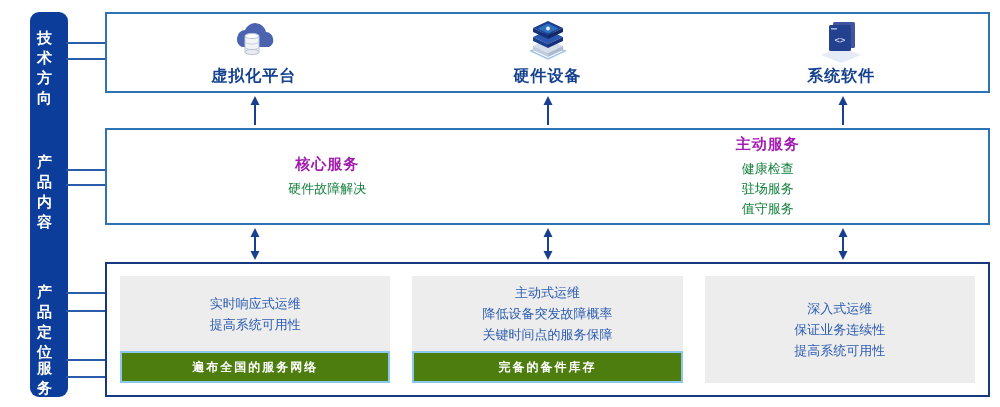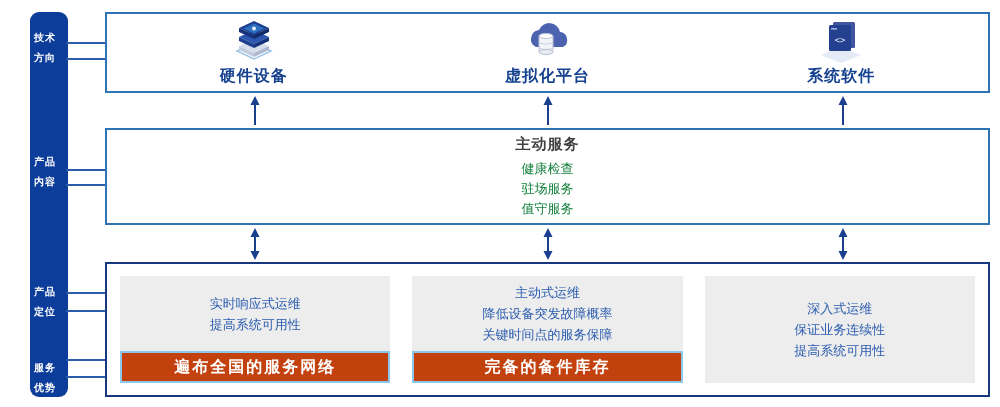--- a/index.html
+++ b/index.html
@@ -7,51 +7,51 @@
     position:relative;width:1000px;height:407px;background:#ffffff;
     font-family:"Liberation Sans","DejaVu Sans",sans-serif;overflow:hidden;
   }
   
   .sidebar{
     position:absolute;left:30px;top:12px;width:38px;height:385px;
     background:#0d3d9a;border-radius:9px;
   }
   .side-label{
     position:absolute;left:30px;width:30px;text-align:center;
-    color:#ffffff;font-weight:bold;font-size:10px;line-height:20px;letter-spacing:1px;
+    color:#ffffff;font-weight:bold;font-size:15px;line-height:20px;letter-spacing:1px;
   }
   .lbl-tech{top:28px;} .lbl-content{top:152px;} .lbl-position{top:282px;} .lbl-service{top:358px;}
   .conn{
     position:absolute;left:66px;width:40px;height:2px;background:#2a5caa;
   }
   
   .box{
     position:absolute;left:105px;width:885px;background:#ffffff;
     box-sizing:border-box;display:flex;
   }
   .box-tech{top:12px;height:81px;border:2px solid #2e74b5;}
   .box-content{top:128px;height:97px;border:2px solid #2e74b5;}
   .box-position{top:262px;height:135px;border:2px solid #17387f;padding:12px 13px;gap:22px;}
   .col{flex:1;display:flex;flex-direction:column;align-items:center;justify-content:center;}
   
   .tech-label{margin-top:3px;font-size:16px;font-weight:bold;color:#15418f;letter-spacing:1px;}
   
-  .content-title{font-size:15px;font-weight:bold;color:#404040;letter-spacing:1px;margin-bottom:5px;}
+  .content-title{font-size:15px;font-weight:bold;color:#a21caf;letter-spacing:1px;margin-bottom:5px;}
   .content-item{font-size:13px;line-height:20px;color:#15803d;text-align:center;}
   
   .pos-col{flex:1;display:flex;flex-direction:column;}
   .gray-panel{
     flex:1;background:#ededed;display:flex;flex-direction:column;
     align-items:center;justify-content:center;
   }
   .gray-line{font-size:13px;line-height:21px;color:#2b5cb0;text-align:center;}
   .banner{
-    height:28px;background:#c2410c;border:2px solid #8cc8eb;
+    height:28px;background:#4d7c0f;border:2px solid #8cc8eb;
     display:flex;align-items:center;justify-content:center;
-    color:#ffffff;font-weight:bold;font-size:16px;letter-spacing:2px;
+    color:#ffffff;font-weight:bold;font-size:12px;letter-spacing:2px;
   }
   
   .arrow{position:absolute;width:14px;}
   .a1{left:248px;} .a2{left:541px;} .a3{left:836px;}
   .arrow-up{top:96px;height:30px;}
   .arrow-dbl{top:228px;height:32px;}
   .icon-wrap{height:44px;display:flex;align-items:flex-end;justify-content:center;}
 </style>
 </head>
 <body>
@@ -80,20 +80,33 @@
   <div class="conn" style="top:42px"></div>
   <div class="conn" style="top:58px"></div>
   <div class="conn" style="top:169px"></div>
   <div class="conn" style="top:184px"></div>
   <div class="conn" style="top:292px"></div>
   <div class="conn" style="top:310px"></div>
   <div class="conn" style="top:359px"></div>
   <div class="conn" style="top:376px"></div>
 
   <div class="box box-tech">
+    <div class="col">
+      <div class="icon-wrap">
+        <svg width="50" height="44" viewBox="0 0 50 44">
+          <path d="M13 28 a9 9 0 0 1 3-17 a11 11 0 0 1 21 2 a8 8 0 0 1 3 15 z" fill="#4c63b0"></path>
+          <rect x="16" y="17" width="14" height="16" rx="1" fill="#f2f4f8" stroke="#b9c2d6"></rect>
+          <ellipse cx="23" cy="17" rx="7" ry="2.6" fill="#ffffff" stroke="#b9c2d6"></ellipse>
+          <path d="M16 22.5 a7 2.6 0 0 0 14 0" fill="none" stroke="#c7cfdf"></path>
+          <path d="M16 28 a7 2.6 0 0 0 14 0" fill="none" stroke="#c7cfdf"></path>
+          <ellipse cx="23" cy="33" rx="7" ry="2.6" fill="#e8ebf2" stroke="#b9c2d6"></ellipse>
+        </svg>
+      </div>
+      <div class="tech-label">虚拟化平台</div>
+    </div>
     <div class="col">
       <div class="icon-wrap">
         <svg width="50" height="44" viewBox="0 0 50 44">
           <polygon points="25,24 42,32 25,40 8,32" fill="none" stroke="#9cc4e8" stroke-width="1.5"></polygon>
           <polygon points="25,20 40,27 25,34 10,27" fill="#d7deeb"></polygon>
           <polygon points="10,27 25,34 25,38 10,31" fill="#c2cbdd"></polygon>
           <polygon points="40,27 25,34 25,38 40,31" fill="#aeb9d0"></polygon>
           <polygon points="25,11 40,18 25,25 10,18" fill="#2c57b0"></polygon>
           <polygon points="10,18 25,25 25,29 10,22" fill="#1d3f8f"></polygon>
           <polygon points="40,18 25,25 25,29 40,22" fill="#16327a"></polygon>
@@ -102,33 +115,20 @@
           <polygon points="40,9 25,16 25,20 40,13" fill="#122a68"></polygon>
           <polygon points="25,4.5 35.5,9.5 25,14.5 14.5,9.5" fill="#2f6fc0"></polygon>
           <circle cx="25" cy="9.5" r="2" fill="#e8f2fb"></circle>
         </svg>
       </div>
       <div class="tech-label">硬件设备</div>
     </div>
     <div class="col">
       <div class="icon-wrap">
         <svg width="50" height="44" viewBox="0 0 50 44">
-          <path d="M13 28 a9 9 0 0 1 3-17 a11 11 0 0 1 21 2 a8 8 0 0 1 3 15 z" fill="#4c63b0"></path>
-          <rect x="16" y="17" width="14" height="16" rx="1" fill="#f2f4f8" stroke="#b9c2d6"></rect>
-          <ellipse cx="23" cy="17" rx="7" ry="2.6" fill="#ffffff" stroke="#b9c2d6"></ellipse>
-          <path d="M16 22.5 a7 2.6 0 0 0 14 0" fill="none" stroke="#c7cfdf"></path>
-          <path d="M16 28 a7 2.6 0 0 0 14 0" fill="none" stroke="#c7cfdf"></path>
-          <ellipse cx="23" cy="33" rx="7" ry="2.6" fill="#e8ebf2" stroke="#b9c2d6"></ellipse>
-        </svg>
-      </div>
-      <div class="tech-label">虚拟化平台</div>
-    </div>
-    <div class="col">
-      <div class="icon-wrap">
-        <svg width="50" height="44" viewBox="0 0 50 44">
           <polygon points="25,28 45,36 25,44 5,36" fill="#e4eaf6"></polygon>
           <rect x="17" y="3" width="22" height="26" rx="1.5" fill="#40549f"></rect>
           <rect x="13" y="6" width="22" height="26" rx="1.5" fill="#24418f"></rect>
           <rect x="15" y="9" width="6" height="1.6" fill="#9fb2dd"></rect>
           <text x="24" y="24" font-size="9" fill="#dfe7f7" text-anchor="middle" font-family="'DejaVu Sans Mono',monospace">&lt;&gt;</text>
         </svg>
       </div>
       <div class="tech-label">系统软件</div>
     </div>
   </div>
@@ -141,20 +141,24 @@
     <line x1="7" y1="29" x2="7" y2="8" stroke="#1a3f8f" stroke-width="2"></line>
     <polygon points="7,0 11.5,9 2.5,9" fill="#1a3f8f"></polygon>
   </svg>
   <svg class="arrow arrow-up a3" viewBox="0 0 14 30">
     <line x1="7" y1="29" x2="7" y2="8" stroke="#1a3f8f" stroke-width="2"></line>
     <polygon points="7,0 11.5,9 2.5,9" fill="#1a3f8f"></polygon>
   </svg>
 
   <div class="box box-content">
     <div class="col">
+      <div class="content-title">核心服务</div>
+      <div class="content-item">硬件故障解决</div>
+    </div>
+    <div class="col">
       <div class="content-title">主动服务</div>
       <div class="content-item">健康检查</div>
       <div class="content-item">驻场服务</div>
       <div class="content-item">值守服务</div>
     </div>
   </div>
 
   <svg class="arrow arrow-dbl a1" viewBox="0 0 14 32">
     <line x1="7" y1="8" x2="7" y2="24" stroke="#1a3f8f" stroke-width="2"></line>
     <polygon points="7,0 11.5,9 2.5,9" fill="#1a3f8f"></polygon>

